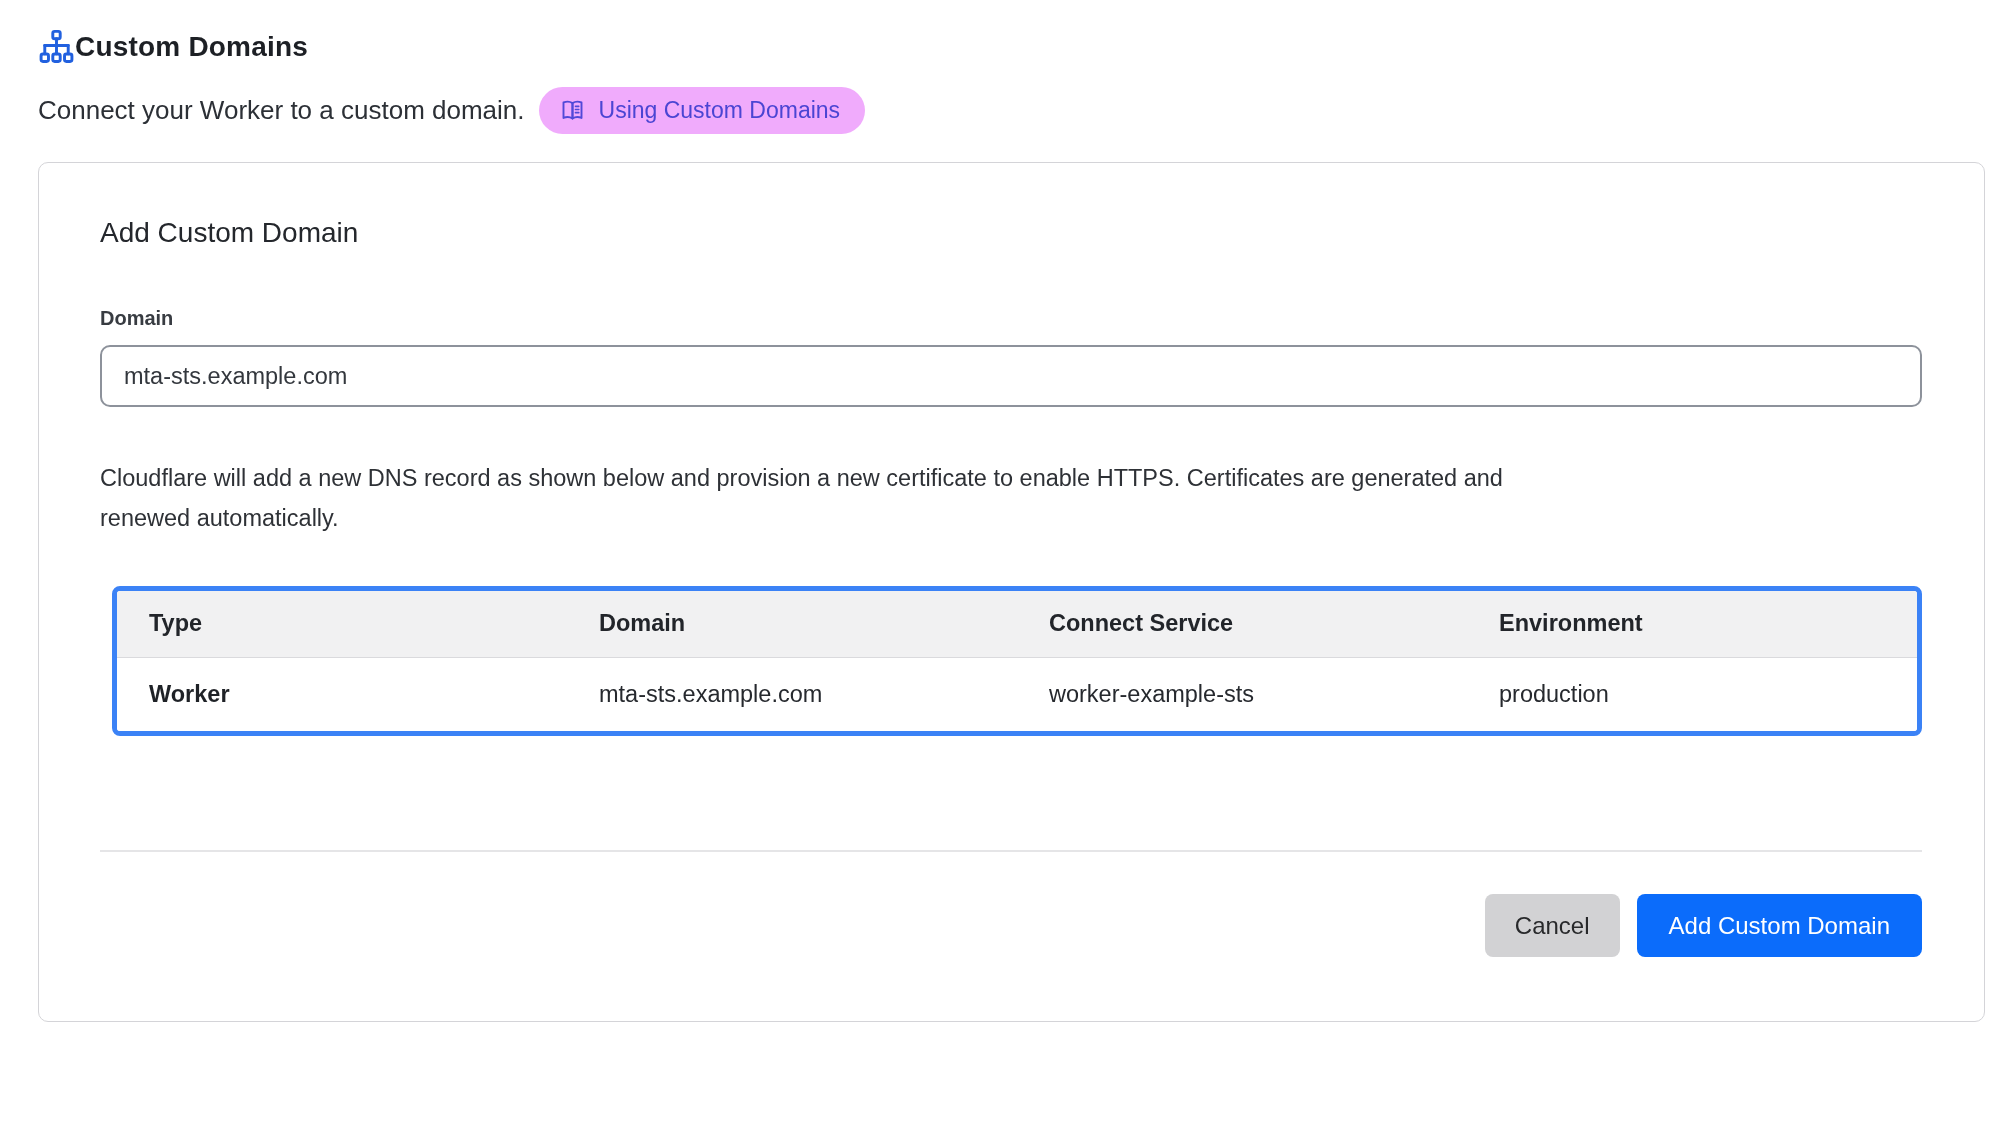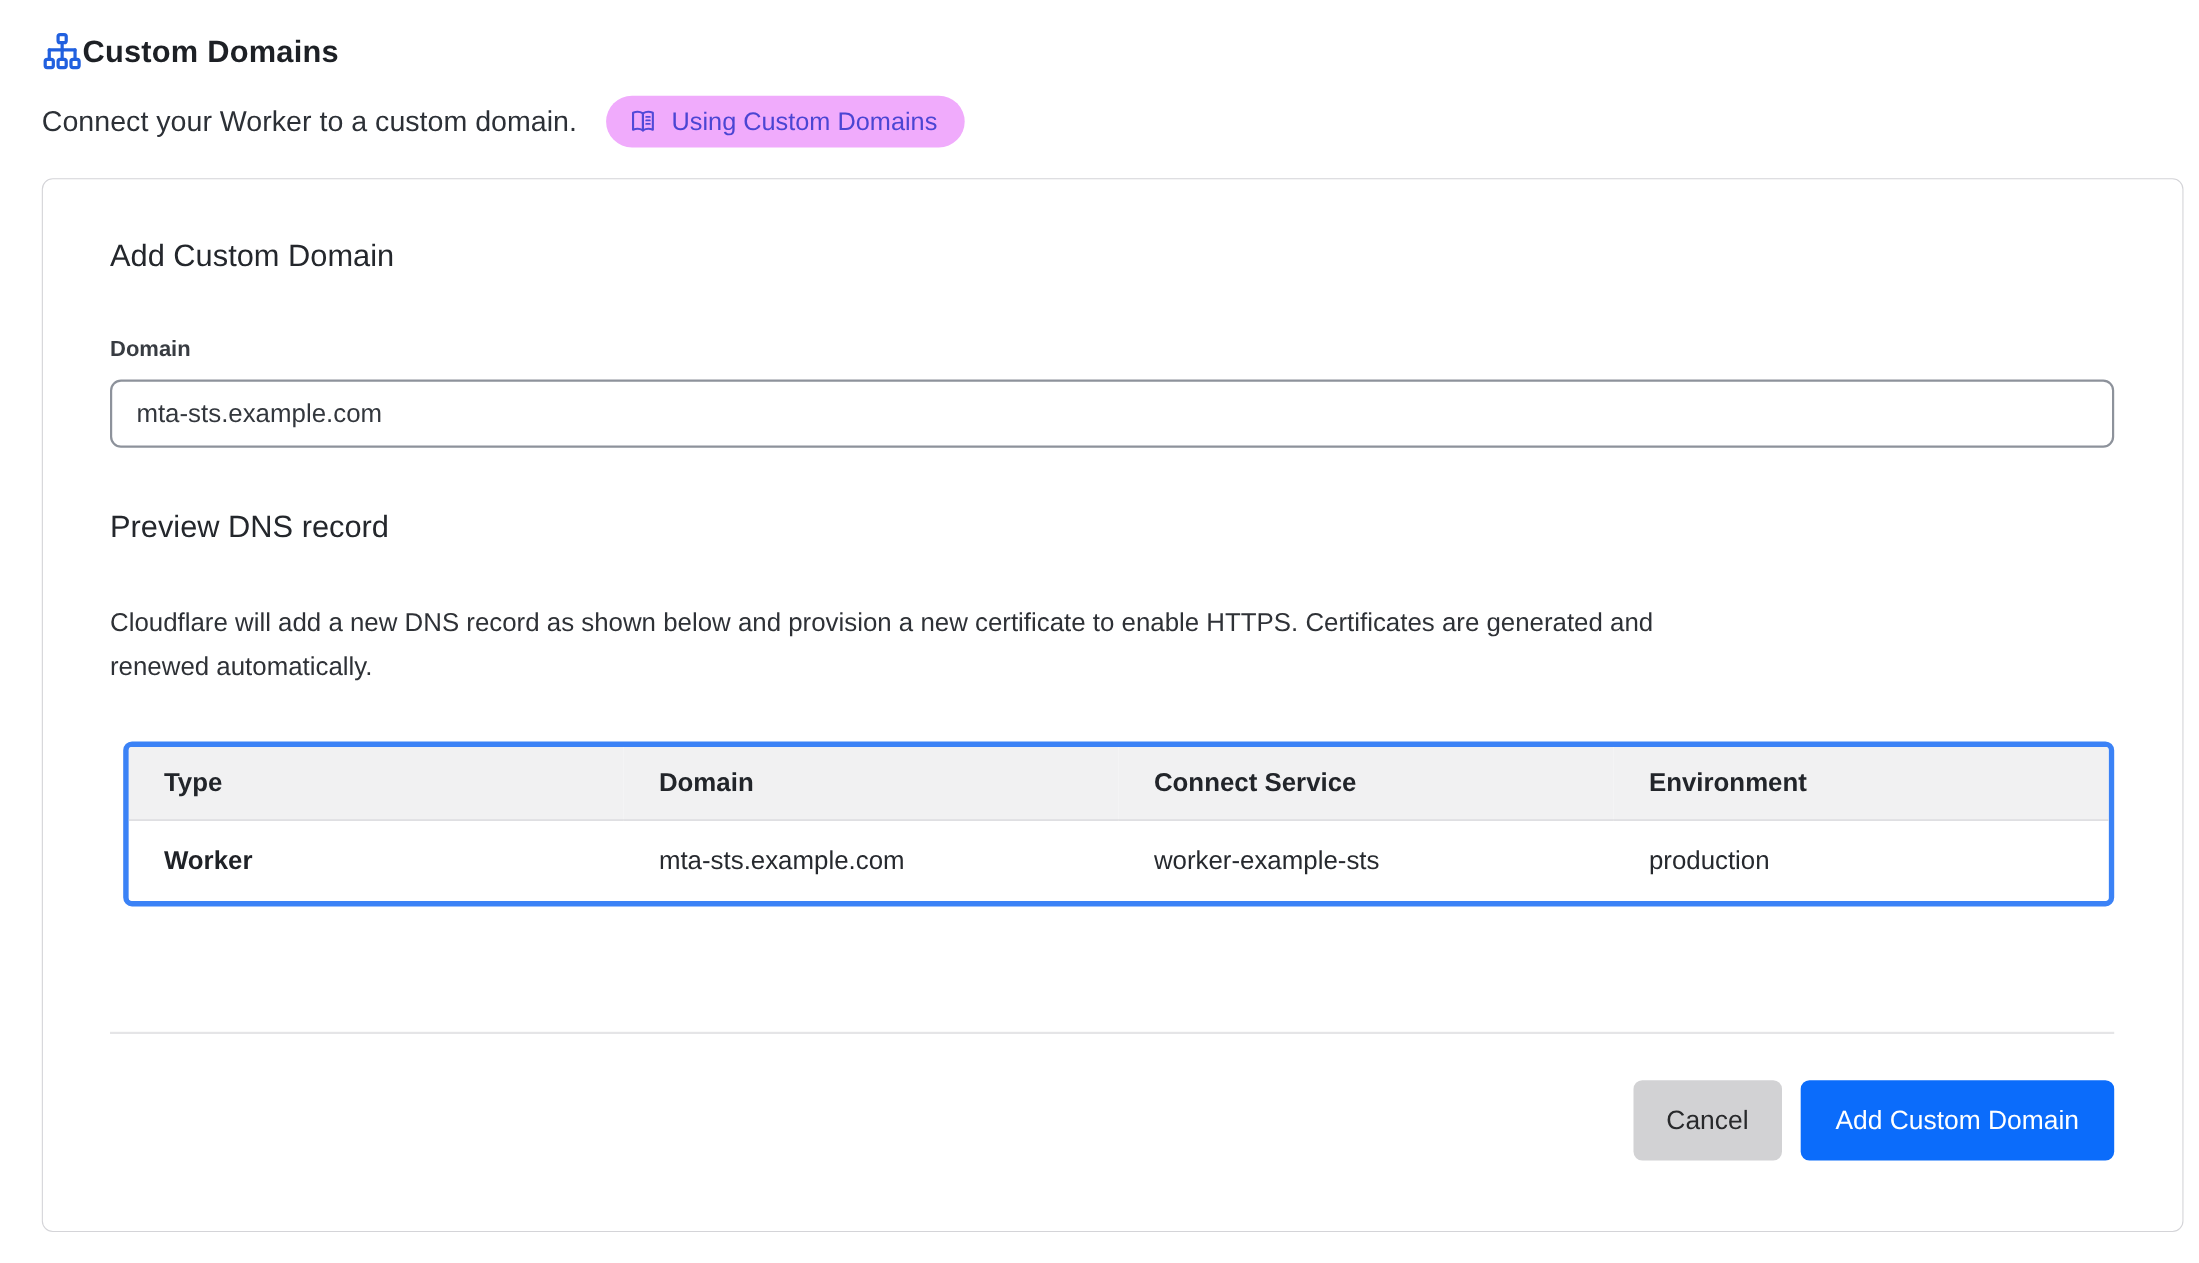--- a/index.html
+++ b/index.html
@@ -18,21 +18,21 @@
   .title-row { display: flex; align-items: center; }
   .page-title {
     margin: 0;
     font-size: 28px;
     font-weight: 700;
     color: #1d2025;
     letter-spacing: 0.2px;
   }
   .sitemap-icon svg { display: block; width: 37px; height: 37px; }
 
-  .subtitle-row { margin-top: 22px; display: flex; align-items: center; gap: 26px; }
+  .subtitle-row { margin-top: 22px; display: flex; align-items: center; gap: 14px; }
   .page-subtitle { font-size: 26px; color: #2c3036; }
   .docs-badge {
     display: inline-flex;
     align-items: center;
     gap: 13px;
     background: #f0abfc;
     border-radius: 999px;
     padding: 10px 25px 10px 20px;
     text-decoration: none;
     cursor: pointer;
@@ -128,21 +128,21 @@
   .actions {
     margin-top: 42px;
     display: flex;
     justify-content: flex-end;
     align-items: center;
     gap: 17px;
   }
   .btn {
     font-family: "Liberation Sans", sans-serif;
     font-size: 24px;
-    height: 73px;
+    height: 63px;
     border: none;
     border-radius: 8px;
     cursor: pointer;
     white-space: nowrap;
   }
   .btn-cancel { background: #d2d2d4; color: #28292b; padding: 0 30px; }
   .btn-primary { background: #0b6cfb; color: #ffffff; padding: 0 32px; }
 </style>
 </head>
 <body>
@@ -179,21 +179,20 @@
   </div>
 
   <div class="card">
 
     <h2 class="section-heading">Add Custom Domain</h2>
 
 
     <label class="field-label">Domain</label>
     <input class="domain-input" type="text" value="mta-sts.example.com" style="">
 
-    <h2 class="section-heading preview-heading">Preview DNS record</h2>
 
     <p class="desc preview-desc">Cloudflare will add a new DNS record as shown below and provision a new certificate to enable HTTPS. Certificates are generated and renewed automatically.</p>
 
     <div class="table-wrap">
       <table class="dns-table">
         <thead>
           <tr>
             <th>Type</th>
             <th>Domain</th>
             <th>Connect Service</th>

